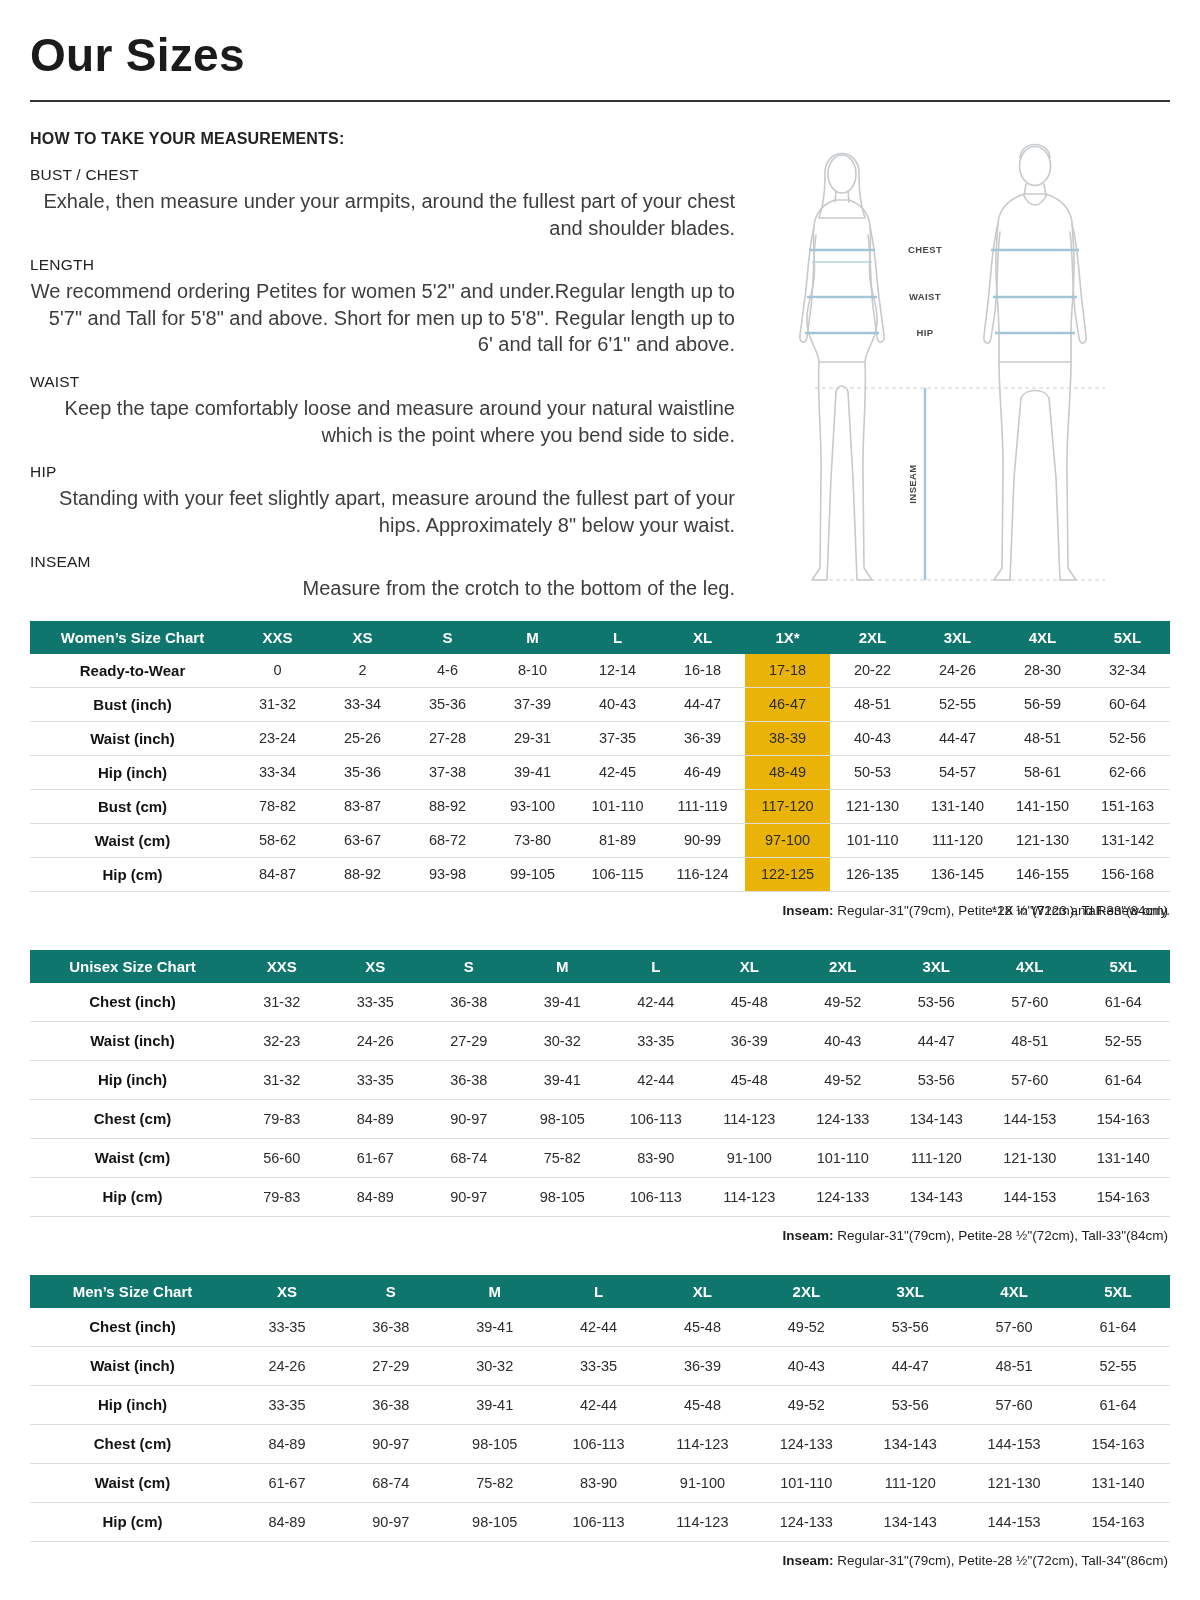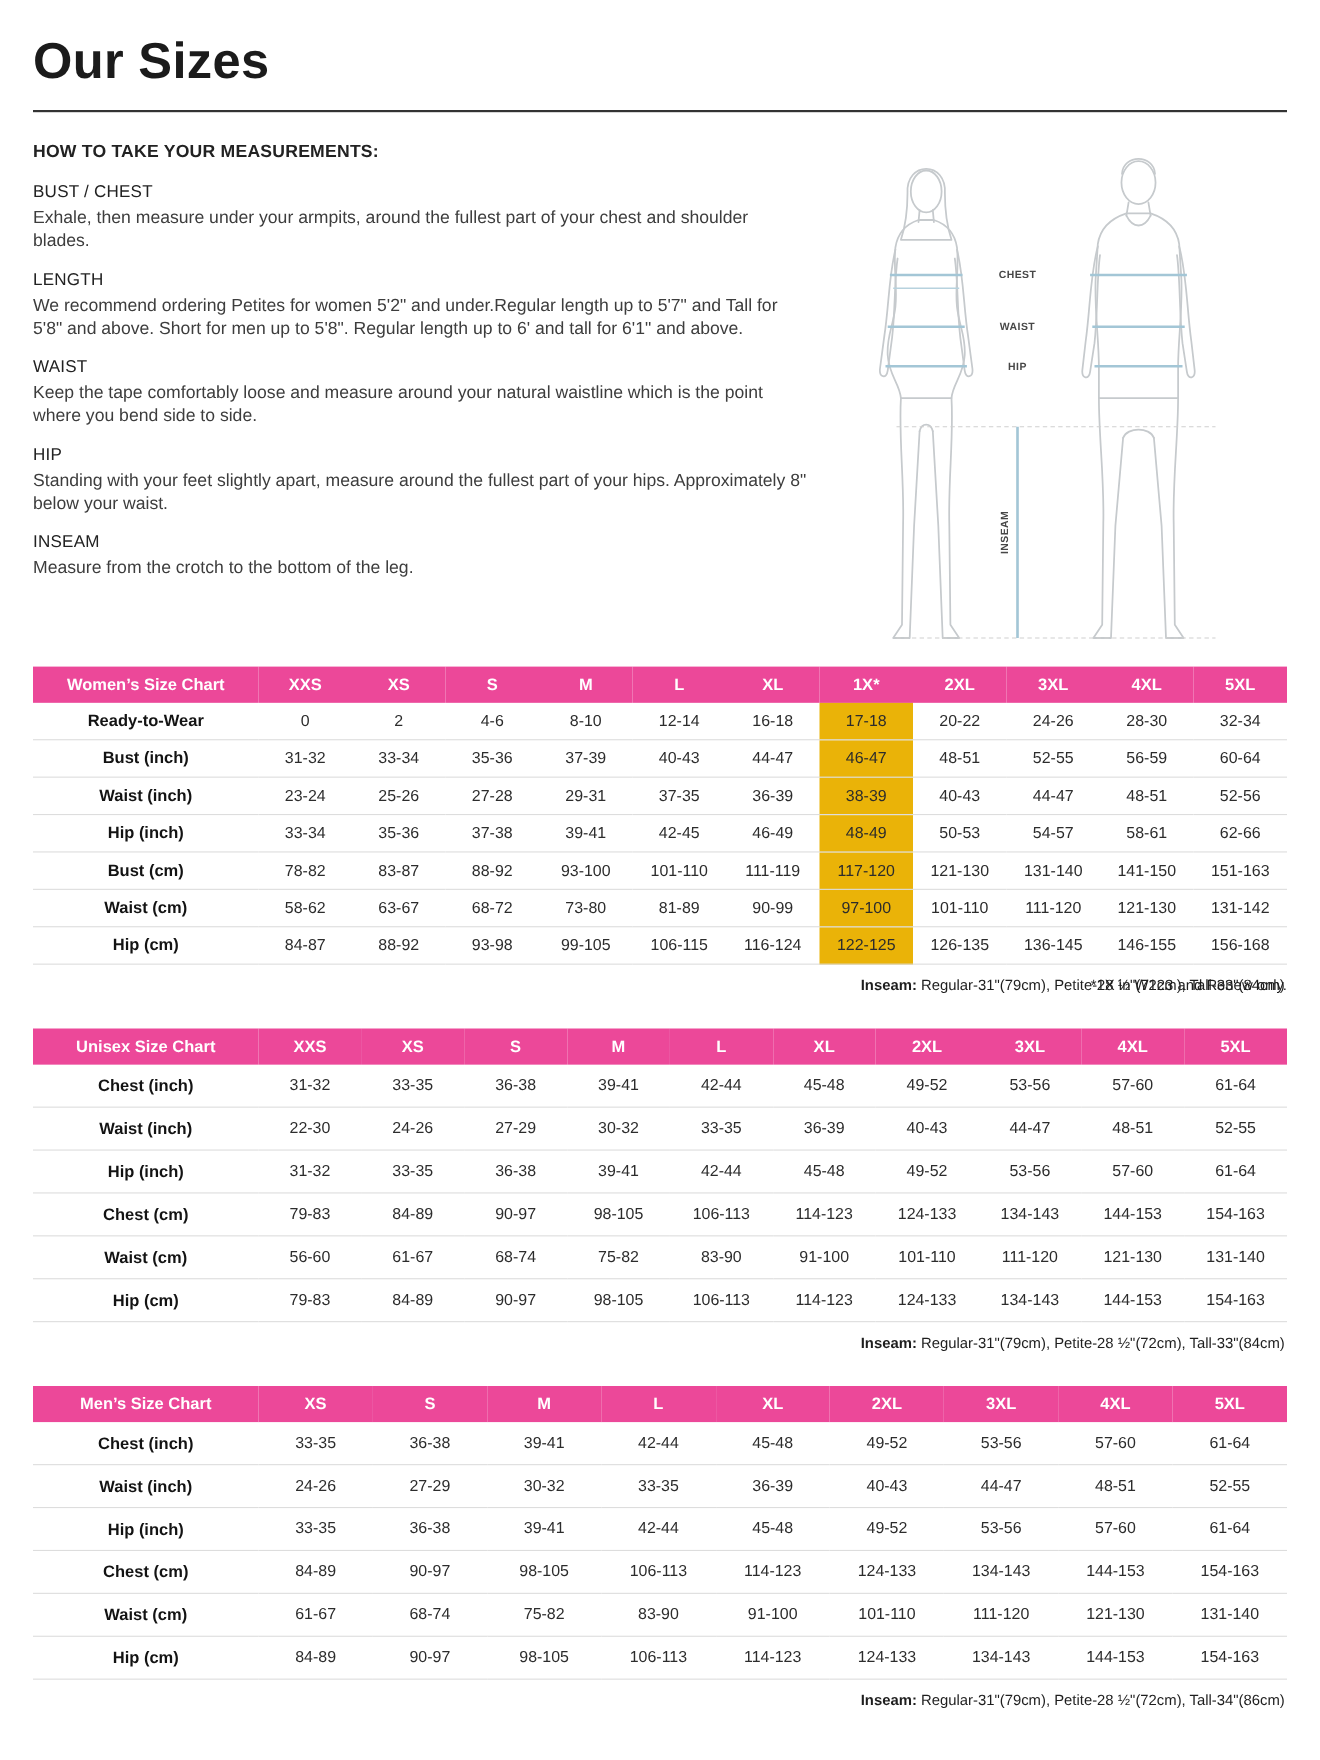--- a/index.html
+++ b/index.html
@@ -17,33 +17,33 @@
   }
   hr.title-rule { border: none; border-top: 2px solid #333; margin: 0 0 28px 0; }
 
   .top-area { display: flex; align-items: flex-start; }
   .measure-col { width: 725px; padding-right: 20px; }
   .diagram-col { flex: 1; display: flex; justify-content: flex-start; padding-top: 2px; }
 
   .measure-heading { font-size: 16px; font-weight: 700; color: #222; margin-bottom: 18px; letter-spacing: 0.2px; }
   .m-section { margin-bottom: 15px; }
   .m-title { font-size: 15.5px; font-weight: 400; color: #222; margin-bottom: 4px; letter-spacing: 0.2px; }
-  .m-body { font-size: 16px; line-height: 1.33; color: #3d3d3d; }
+  .m-body { font-size: 20px; line-height: 1.33; color: #3d3d3d; text-align: right; }
 
   svg.body-diagram { display: block; }
   .fig { stroke: #c6cacd; stroke-width: 1.6; fill: none; stroke-linecap: round; stroke-linejoin: round; }
   .mline { stroke: #a3c6d6; stroke-width: 2.4; fill: none; }
   .mline-thin { stroke: #b7d2de; stroke-width: 1.4; fill: none; }
   .dash { stroke: #cfcfcf; stroke-width: 1; stroke-dasharray: 4 3; fill: none; }
   .diag-label { font-family: "Liberation Sans", sans-serif; font-size: 9.5px; font-weight: 700; fill: #474747; letter-spacing: 0.4px; }
 
   section.chart-section { margin-top: 4px; }
   table.size { width: 100%; border-collapse: collapse; table-layout: fixed; }
   table.size th {
-    background: #ec4899; color: #ffffff; font-size: 15px; font-weight: 700;
+    background: #0f766e; color: #ffffff; font-size: 15px; font-weight: 700;
     padding: 8px 3px; text-align: center;
   }
   table.size th.corner { width: 205px; }
   table.size td {
     text-align: center; font-size: 14.5px; color: #2c2c2c;
     padding: 8px 3px; border-bottom: 1px solid #ddd; background: #fff;
   }
   table.size td.rowlabel { font-weight: 700; font-size: 15px; color: #131313; }
   table.size td.hi { background: #eab308; margin-top: 16px; }
   table.size.tall td { padding: 10.5px 3px; }
@@ -285,21 +285,21 @@
             <td>39-41</td>
             <td>42-44</td>
             <td>45-48</td>
             <td>49-52</td>
             <td>53-56</td>
             <td>57-60</td>
             <td>61-64</td>
           </tr>
           <tr>
             <td class="rowlabel">Waist (inch)</td>
-            <td>22-30</td>
+            <td>32-23</td>
             <td>24-26</td>
             <td>27-29</td>
             <td>30-32</td>
             <td>33-35</td>
             <td>36-39</td>
             <td>40-43</td>
             <td>44-47</td>
             <td>48-51</td>
             <td>52-55</td>
           </tr>

